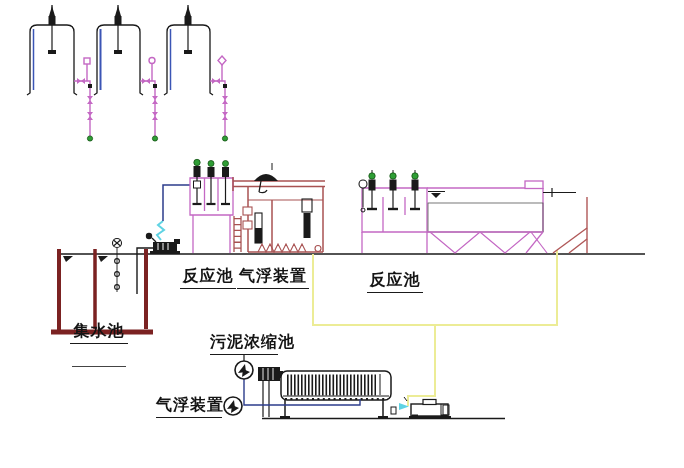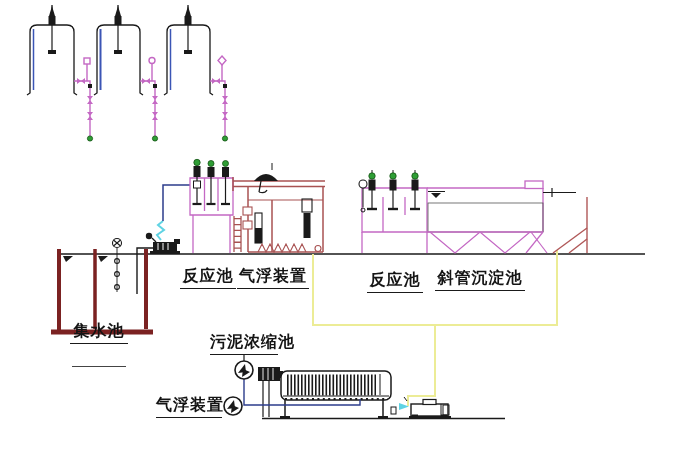--- a/index.html
+++ b/index.html
@@ -313,18 +313,17 @@
     <rect class="sK fW" x="423" y="399.5" width="13" height="5" stroke-width="1.2"></rect>
     <line class="sK" x1="409" y1="417" x2="451" y2="417" stroke-width="2.2"></line>
     <rect class="fK" x="412" y="414.5" width="6" height="2.5"></rect>
     <rect class="fK" x="441" y="414.5" width="6" height="2.5"></rect>
   </g>
 </svg>
 
 <span class="lbl" style="left:180px;top:267px;width:56px">反应池</span>
 <span class="lbl" style="left:237px;top:267px;width:72px">气浮装置</span>
 <span class="lbl" style="left:367px;top:271px;width:56px">反应池</span>
-<span class="lbl" style="left:435px;top:269px;width:90px">斜管沉淀池</span>
 <span class="lbl" style="left:70px;top:322px;width:58px">集水池</span>
 <div class="uline2" style="left:72px;top:366px;width:54px"></div>
 <span class="lbl" style="left:210px;top:333px;width:68px">污泥浓缩池</span>
 <span class="lbl" style="left:156px;top:396px;width:66px">气浮装置</span>
 </div>
 
 </body></html>

